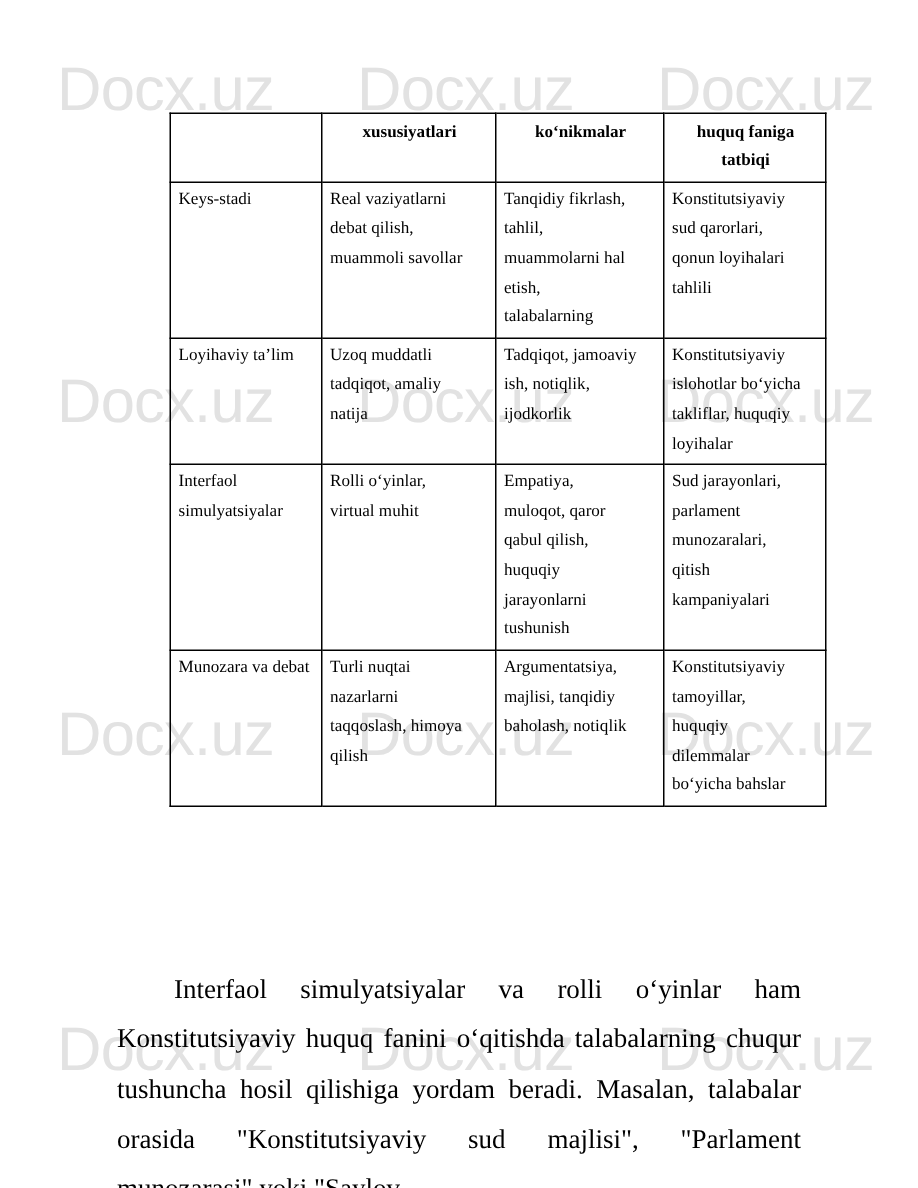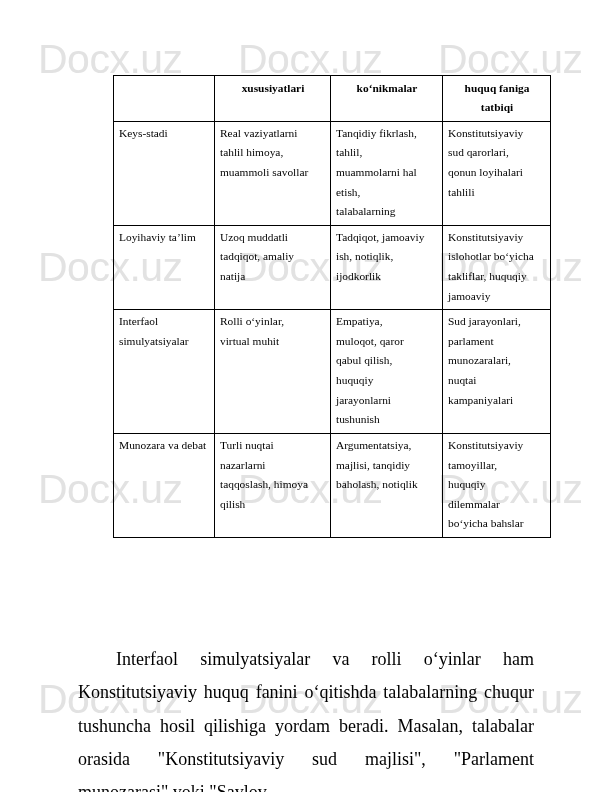--- a/index.html
+++ b/index.html
@@ -154,21 +154,21 @@
           </th>
       </tr>
     </thead>
     <tbody id="methods-table-body">
         <tr class="r0">
           <td class="col-0">
             <span class="cell-line">Keys-stadi</span>
           </td>
           <td class="col-1">
             <span class="cell-line">Real vaziyatlarni</span>
-            <span class="cell-line">tahlil himoya,</span>
+            <span class="cell-line">debat qilish,</span>
             <span class="cell-line">muammoli savollar</span>
           </td>
           <td class="col-2">
             <span class="cell-line">Tanqidiy fikrlash,</span>
             <span class="cell-line">tahlil,</span>
             <span class="cell-line">muammolarni hal</span>
             <span class="cell-line">etish,</span>
             <span class="cell-line">talabalarning</span>
           </td>
           <td class="col-3">
@@ -189,21 +189,21 @@
           </td>
           <td class="col-2">
             <span class="cell-line">Tadqiqot, jamoaviy</span>
             <span class="cell-line">ish, notiqlik,</span>
             <span class="cell-line">ijodkorlik</span>
           </td>
           <td class="col-3">
             <span class="cell-line">Konstitutsiyaviy</span>
             <span class="cell-line">islohotlar bo‘yicha</span>
             <span class="cell-line">takliflar, huquqiy</span>
-            <span class="cell-line">jamoaviy</span>
+            <span class="cell-line">loyihalar</span>
           </td>
         </tr>
         <tr class="r2">
           <td class="col-0">
             <span class="cell-line">Interfaol</span>
             <span class="cell-line">simulyatsiyalar</span>
           </td>
           <td class="col-1">
             <span class="cell-line">Rolli o‘yinlar,</span>
             <span class="cell-line">virtual muhit</span>
@@ -213,21 +213,21 @@
             <span class="cell-line">muloqot, qaror</span>
             <span class="cell-line">qabul qilish,</span>
             <span class="cell-line">huquqiy</span>
             <span class="cell-line">jarayonlarni</span>
             <span class="cell-line">tushunish</span>
           </td>
           <td class="col-3">
             <span class="cell-line">Sud jarayonlari,</span>
             <span class="cell-line">parlament</span>
             <span class="cell-line">munozaralari,</span>
-            <span class="cell-line">nuqtai</span>
+            <span class="cell-line">qitish</span>
             <span class="cell-line">kampaniyalari</span>
           </td>
         </tr>
         <tr class="r3">
           <td class="col-0">
             <span class="cell-line">Munozara va debat</span>
           </td>
           <td class="col-1">
             <span class="cell-line">Turli nuqtai</span>
             <span class="cell-line">nazarlarni</span>

